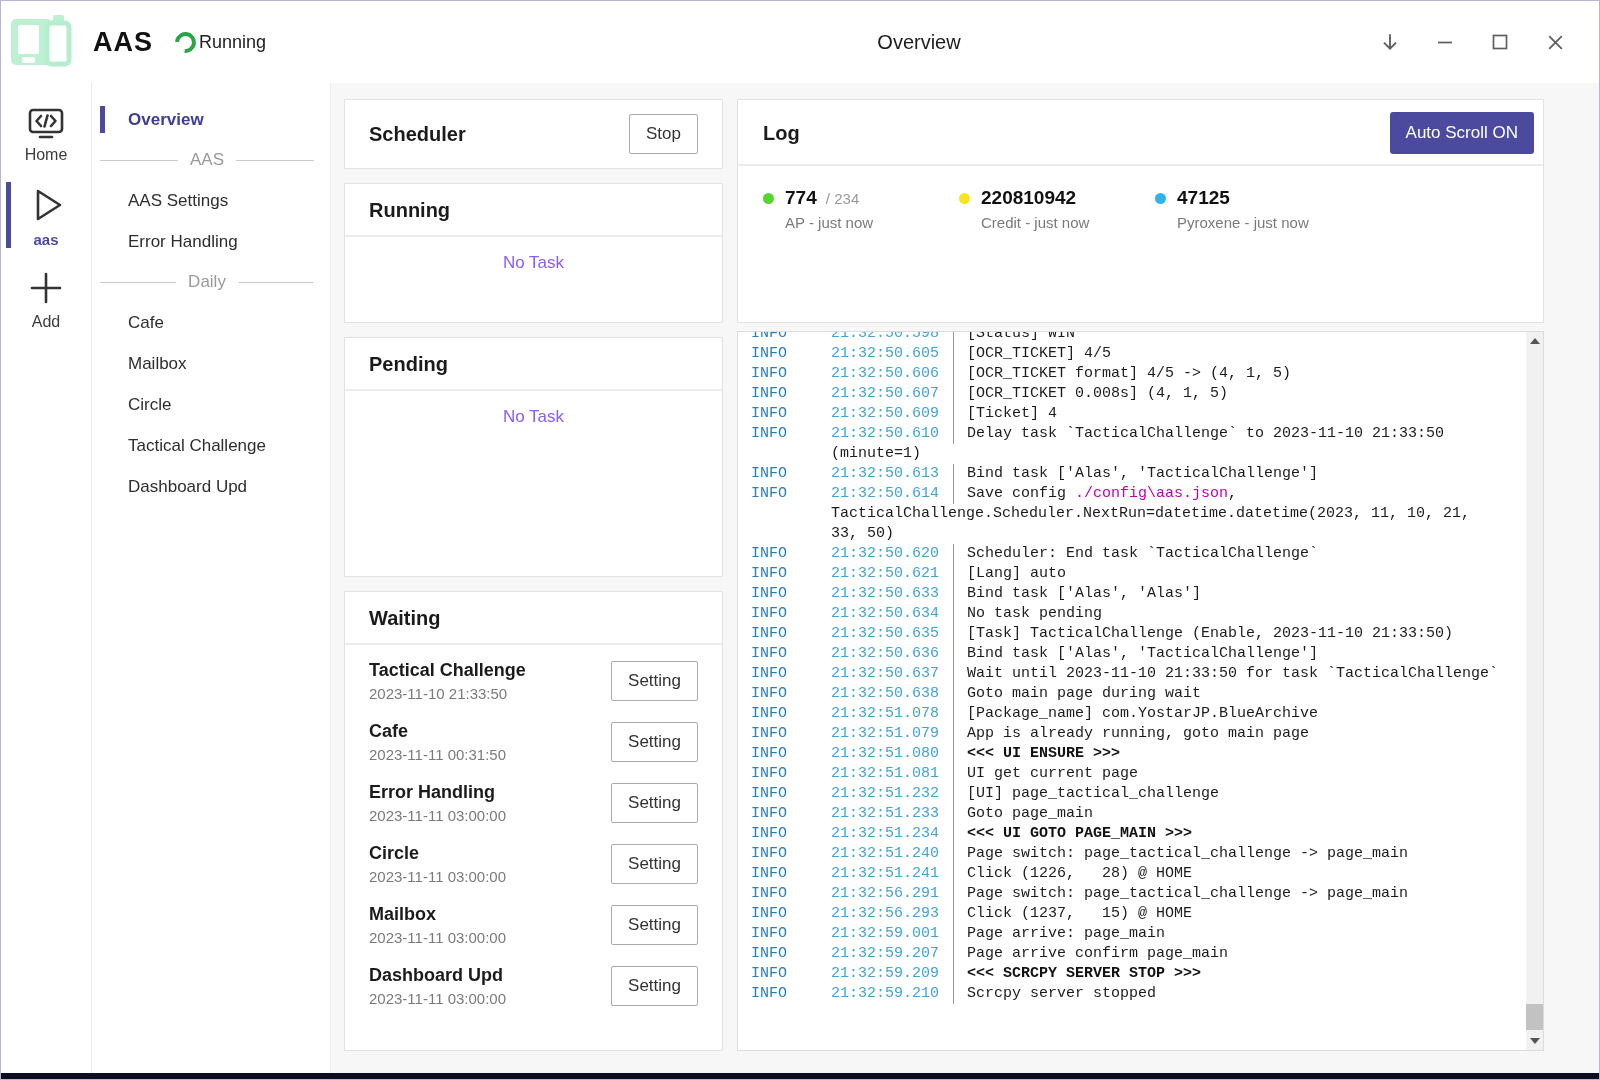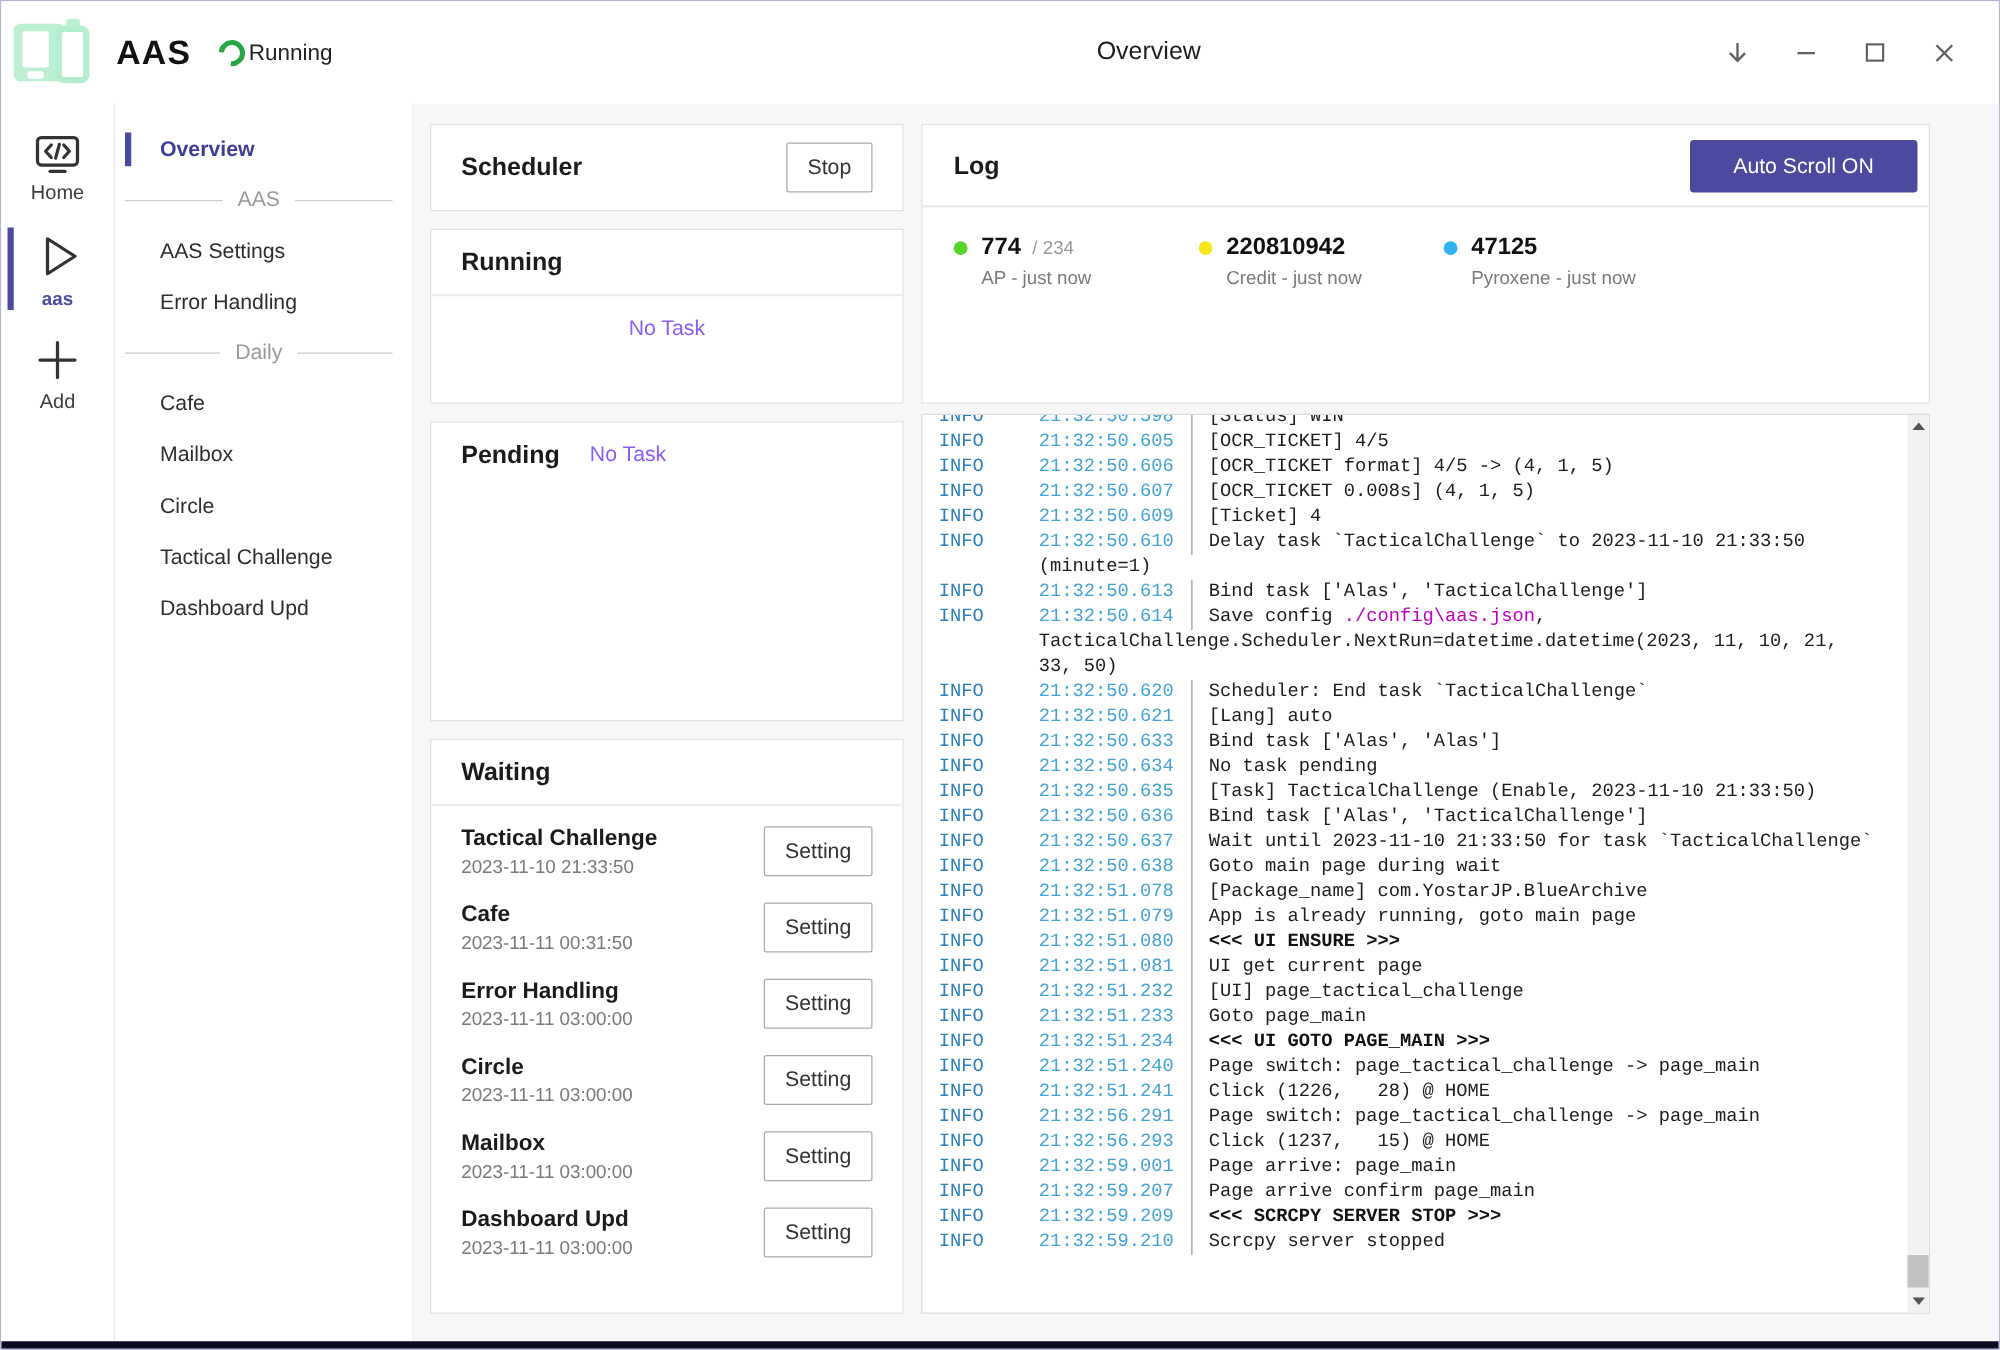--- a/index.html
+++ b/index.html
@@ -36,25 +36,25 @@
 
   .main { flex:1; background:#f7f7f7; display:flex; gap:14px; padding:16px 55px 22px 13px; min-height:0; }
   .col-left { width:379px; flex:none; display:flex; flex-direction:column; gap:14px; }
   .col-right { flex:1; display:flex; flex-direction:column; min-width:0; }
 
   .card { background:#fff; border:1px solid #e2e2e2; }
   .card-title { font-size:20px; font-weight:bold; color:#1b1b1b; }
   .card-rule { height:2px; background:#ececec; flex:none; }
 
   .btn-outline { background:#fff; border:1px solid #ababab; border-radius:2px; color:#333; font-size:17px; padding:9px 16px; cursor:pointer; font-family:inherit; }
-  .btn-primary { background:#4c4a9e; border:none; border-radius:3px; color:#fff; font-size:17px; padding:11px 35px; cursor:pointer; font-family:inherit; }
+  .btn-primary { background:#4c4a9e; border:none; border-radius:3px; color:#fff; font-size:17px; padding:11px 16px; cursor:pointer; font-family:inherit; }
 
   .card-scheduler { height:70px; flex:none; display:flex; align-items:center; justify-content:space-between; padding:0 24px; }
   .card-running { height:140px; flex:none; display:flex; flex-direction:column; }
-  .card-pending { height:240px; flex:none; display:flex; flex-direction:row; }
+  .card-pending { height:240px; flex:none; display:flex; flex-direction:column; }
   .card-waiting { flex:1; display:flex; flex-direction:column; min-height:0; }
   .card-head { padding:15px 24px 13px; flex:none; }
   .empty-text { text-align:center; color:#8b5cf6; font-size:17px; margin-top:16px; }
 
   .task-list { padding:5px 24px 0; overflow:hidden; }
   .task-row { height:61px; display:flex; align-items:center; justify-content:space-between; }
   .task-name { font-size:18px; font-weight:bold; color:#1b1b1b; }
   .task-time { font-size:15px; color:#7a7a7a; margin-top:4px; }
 
   

